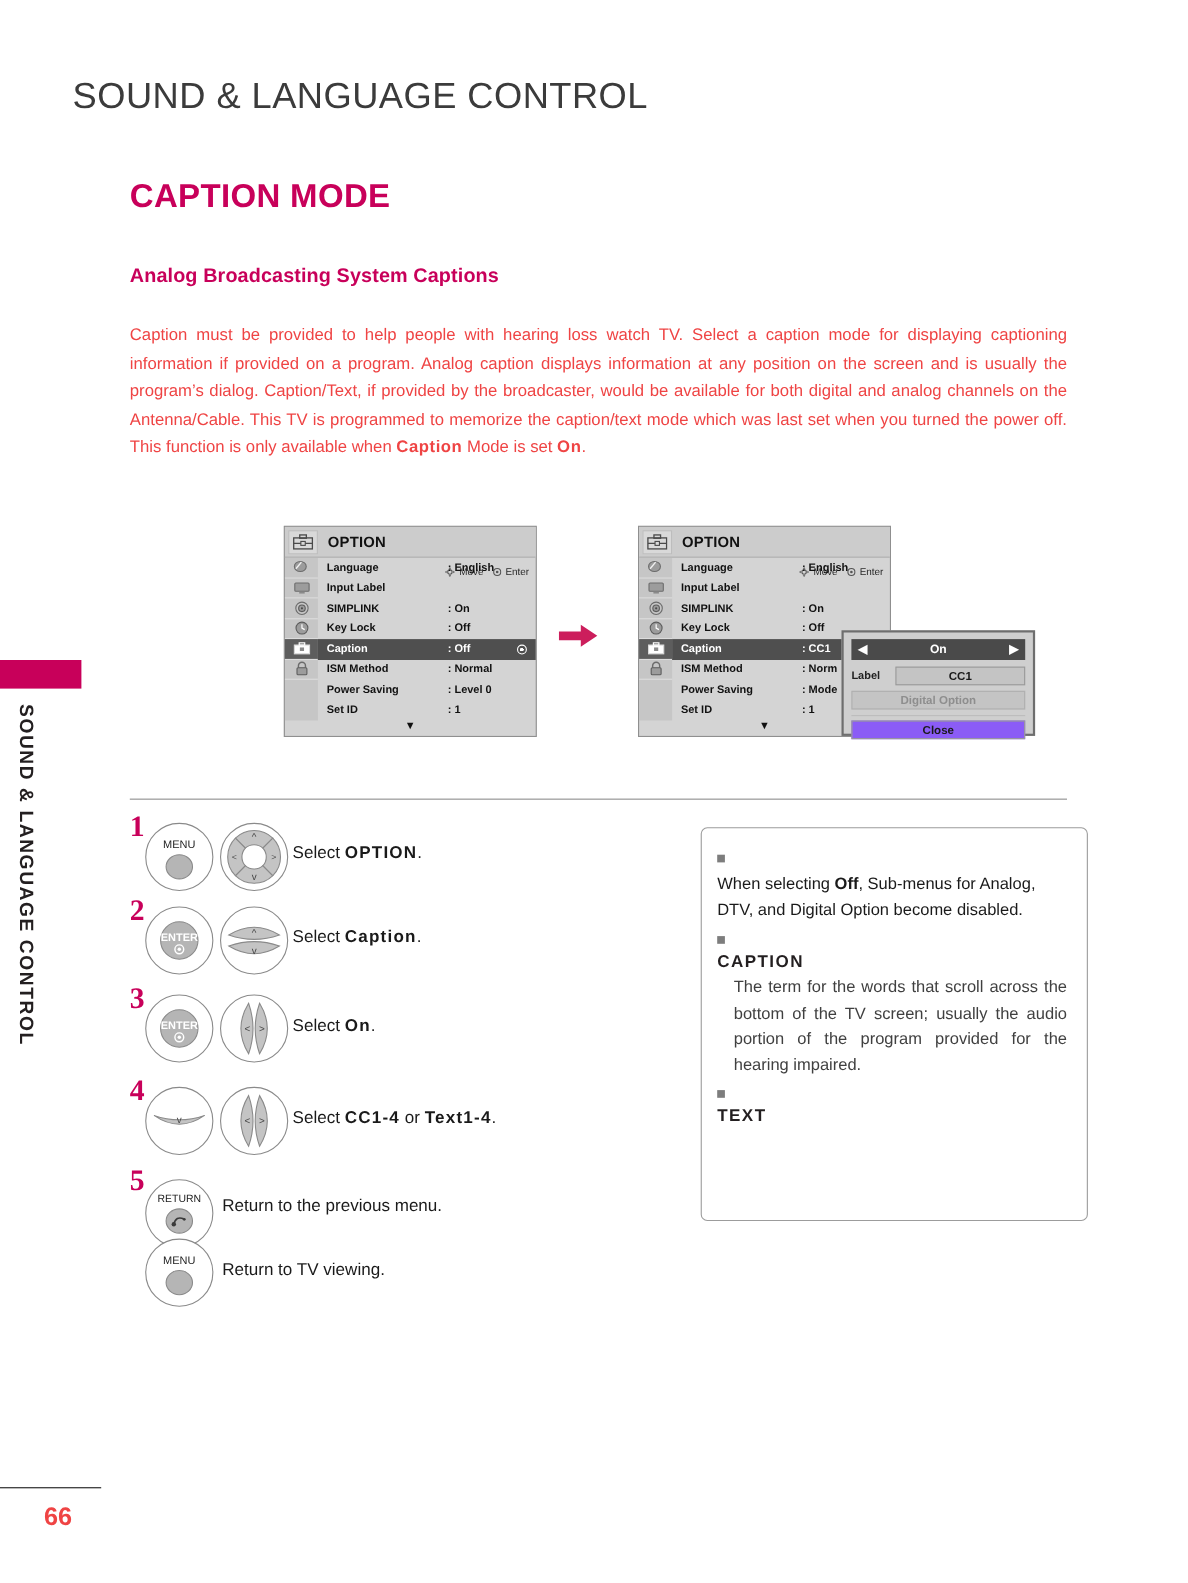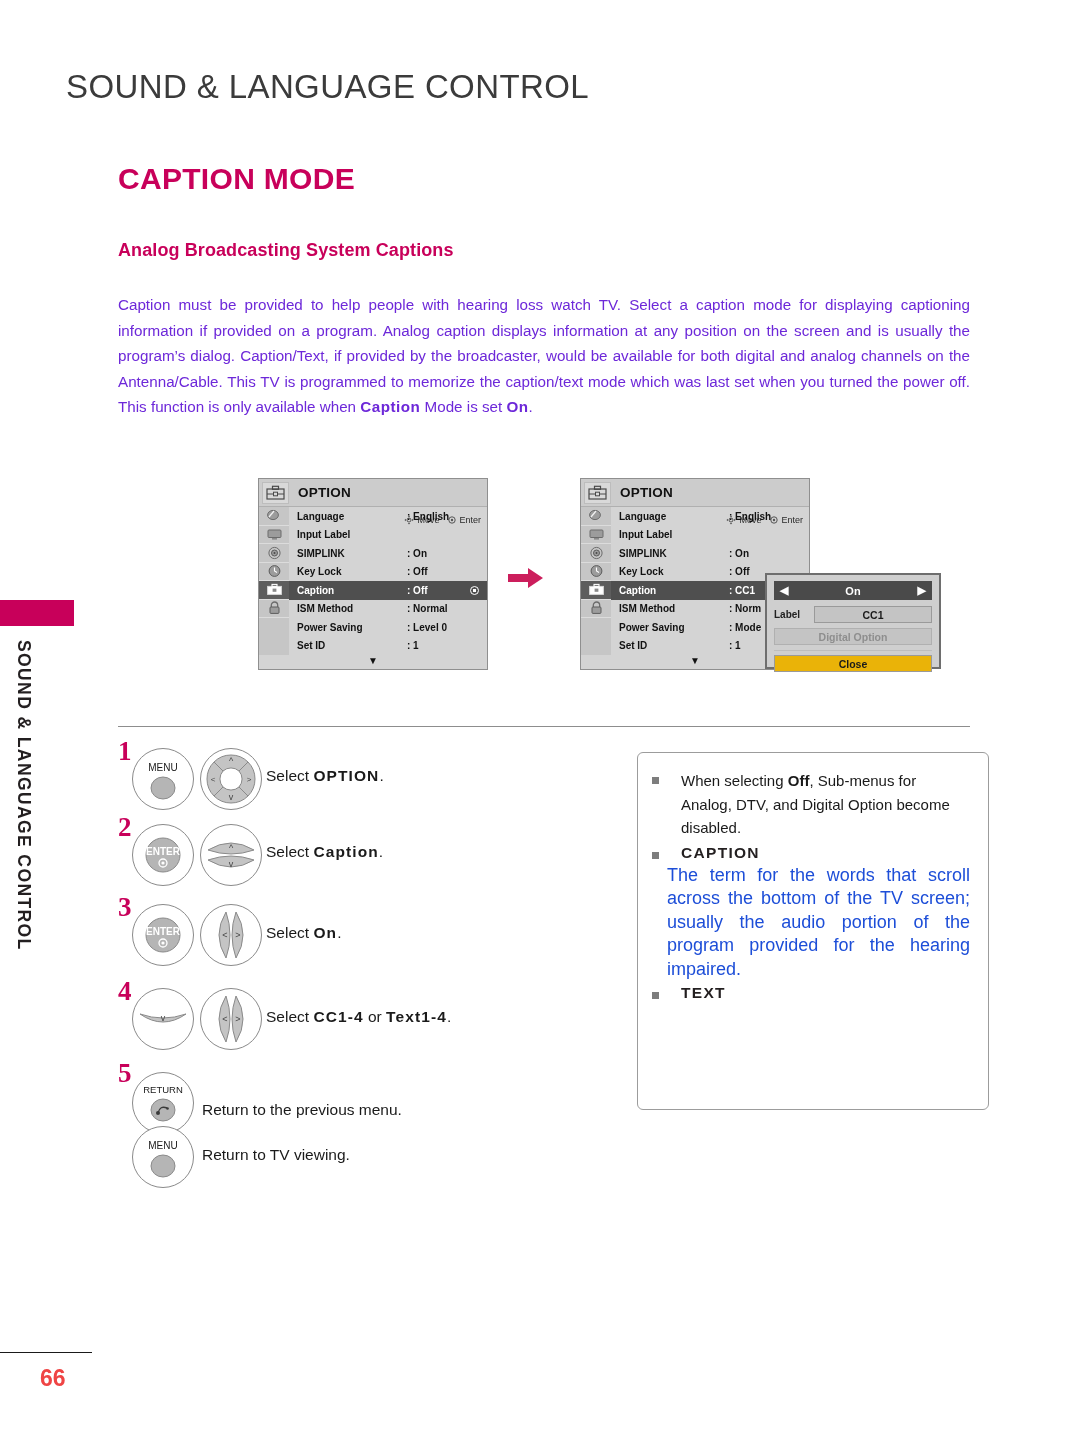--- a/index.html
+++ b/index.html
@@ -46,21 +46,21 @@
     position: absolute; left: 118px; top: 240px;
     font-size: 18px; font-weight: bold; letter-spacing: 0.1px;
     color: #c8005a;
   }
 
   
   #intro-para {
     position: absolute; left: 118px; top: 292px; width: 852px;
     font-size: 15.2px; line-height: 25.5px;
     text-align: justify;
-    color: #6d28d9;
+    color: #ef4444;
   }
   #intro-para b { font-weight: bold; letter-spacing: .5px; }
 
   
   .osd {
     position: absolute;
     background: #d4d4d4;
     border: 1px solid #8f8f8f;
     font-size: 9.8px;
     color: #111;
@@ -135,21 +135,21 @@
     display: flex; align-items: center; justify-content: center;
     font-size: 10.5px; font-weight: bold; color: #1a1a1a;
   }
   #popup-digital {
     margin-top: 5px; height: 17px; background: #c4c4c4; border: 1px solid #b0b0b0;
     display: flex; align-items: center; justify-content: center;
     font-size: 10.5px; font-weight: bold; color: #8e8e8e;
   }
   #popup-sep { margin-top: 5px; border-top: 1px solid #bdbdbd; }
   #popup-close {
-    margin-top: 4px; height: 17px; background: #eab308; border: 1px solid #9a9a9a;
+    margin-top: 4px; height: 17px; background: #8b5cf6; border: 1px solid #9a9a9a;
     display: flex; align-items: center; justify-content: center;
     font-size: 10.5px; font-weight: bold; color: #1a1a1a;
   }
 
   
   #divider {
     position: absolute; left: 118px; top: 726px; width: 852px;
     border-top: 1px solid #8d8d8d;
   }
 
@@ -172,29 +172,29 @@
   .step-text b { font-weight: bold; letter-spacing: 1.1px; }
 
   
   #info-box {
     position: absolute; left: 637px; top: 752px; width: 352px; height: 358px;
     border: 1px solid #9c9c9c; border-radius: 6px;
     background: #fff;
     padding: 16px 18px 10px 14px;
   }
   .info-bullet {
-    display: flex; gap: 22px; margin-bottom: 2px;
+    display: flex; gap: 8px; margin-bottom: 2px; flex-direction: column;
   }
   .bullet-sq {
     width: 7px; height: 7px; background: #7d7d7d; margin-top: 8px; flex: none;
   }
   .info-text { font-size: 15px; line-height: 23.5px; color: #1a1a1a; }
   .info-text b { font-weight: bold; }
   .info-head { font-size: 15.5px; font-weight: bold; letter-spacing: 1.3px; }
-  .info-para { font-size: 18px; line-height: 23.5px; text-align: justify; margin: 0 0 2px 15px; color: #1d4ed8; }
+  .info-para { font-size: 15px; line-height: 23.5px; text-align: justify; margin: 0 0 2px 15px; color: #404040; }
 
   
   #footer-rule {
     position: absolute; left: 0; top: 1352px; width: 92px;
     border-top: 1.6px solid #1a1a1a;
   }
   #page-number {
     position: absolute; left: 40px; top: 1365px;
     font-size: 23px; font-weight: bold; color: #ef4444;
   }
@@ -543,21 +543,21 @@
     <div class="step-num" style="left:0px; top:318px;">5</div>
     <div class="btn-circle" style="left:14px; top:332px; width:62px; height:62px;">
       <svg width="60" height="60" viewBox="0 0 60 60" aria-hidden="true">
         <text x="30" y="20" font-size="9.5" font-family="Liberation Sans, sans-serif" fill="#1a1a1a" text-anchor="middle">RETURN</text>
         <ellipse cx="30" cy="37" rx="12" ry="11" fill="#b5b5b5" stroke="#8a8a8a"></ellipse>
         <path d="M25 40 q2 -8 9 -5" stroke="#3a3a3a" stroke-width="1.4" fill="none"></path>
         <circle cx="25" cy="40" r="2" fill="#3a3a3a"></circle>
         <circle cx="34.5" cy="35.5" r="1.3" fill="#3a3a3a"></circle>
       </svg>
     </div>
-    <div class="step-text" style="left:84px; top:361px;text-align:right;">Return to the previous menu.</div>
+    <div class="step-text" style="left:84px; top:348px;text-align:right;">Return to the previous menu.</div>
   </div>
 
   <div class="step">
     <div class="btn-circle" style="left:14px; top:386px; width:62px; height:62px;">
       <svg width="60" height="60" viewBox="0 0 60 60" aria-hidden="true">
         <text x="30" y="22" font-size="10" font-family="Liberation Sans, sans-serif" fill="#1a1a1a" text-anchor="middle">MENU</text>
         <ellipse cx="30" cy="39" rx="12" ry="11" fill="#b5b5b5" stroke="#8a8a8a"></ellipse>
       </svg>
     </div>
     <div class="step-text" style="left:84px; top:406px;">Return to TV viewing.</div>

